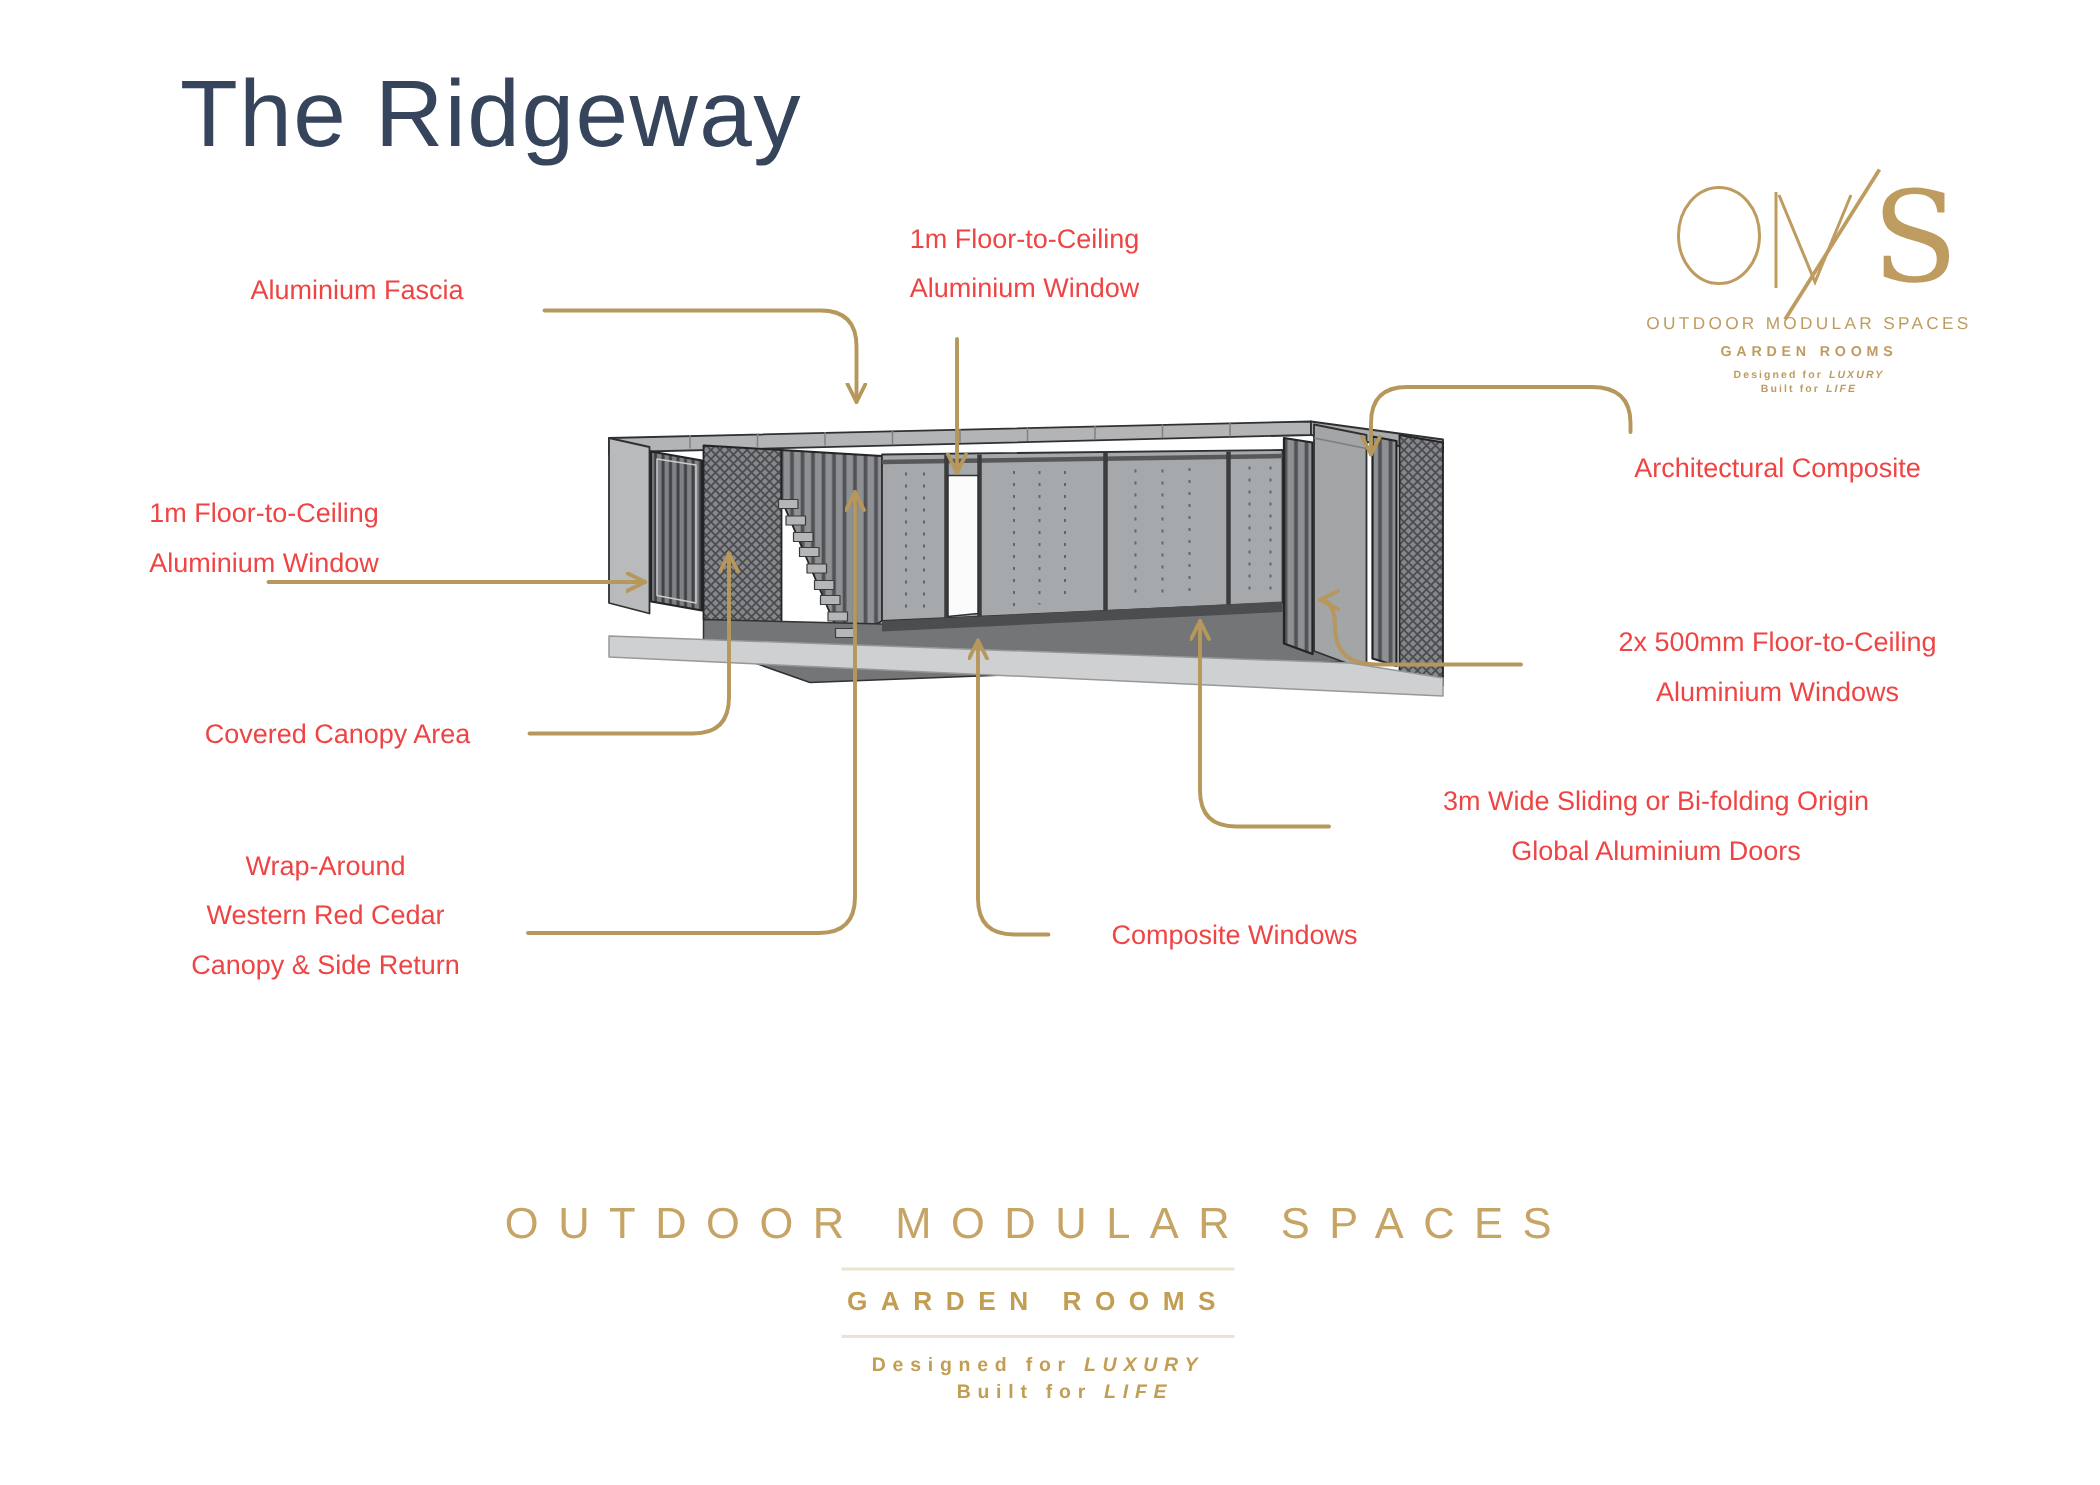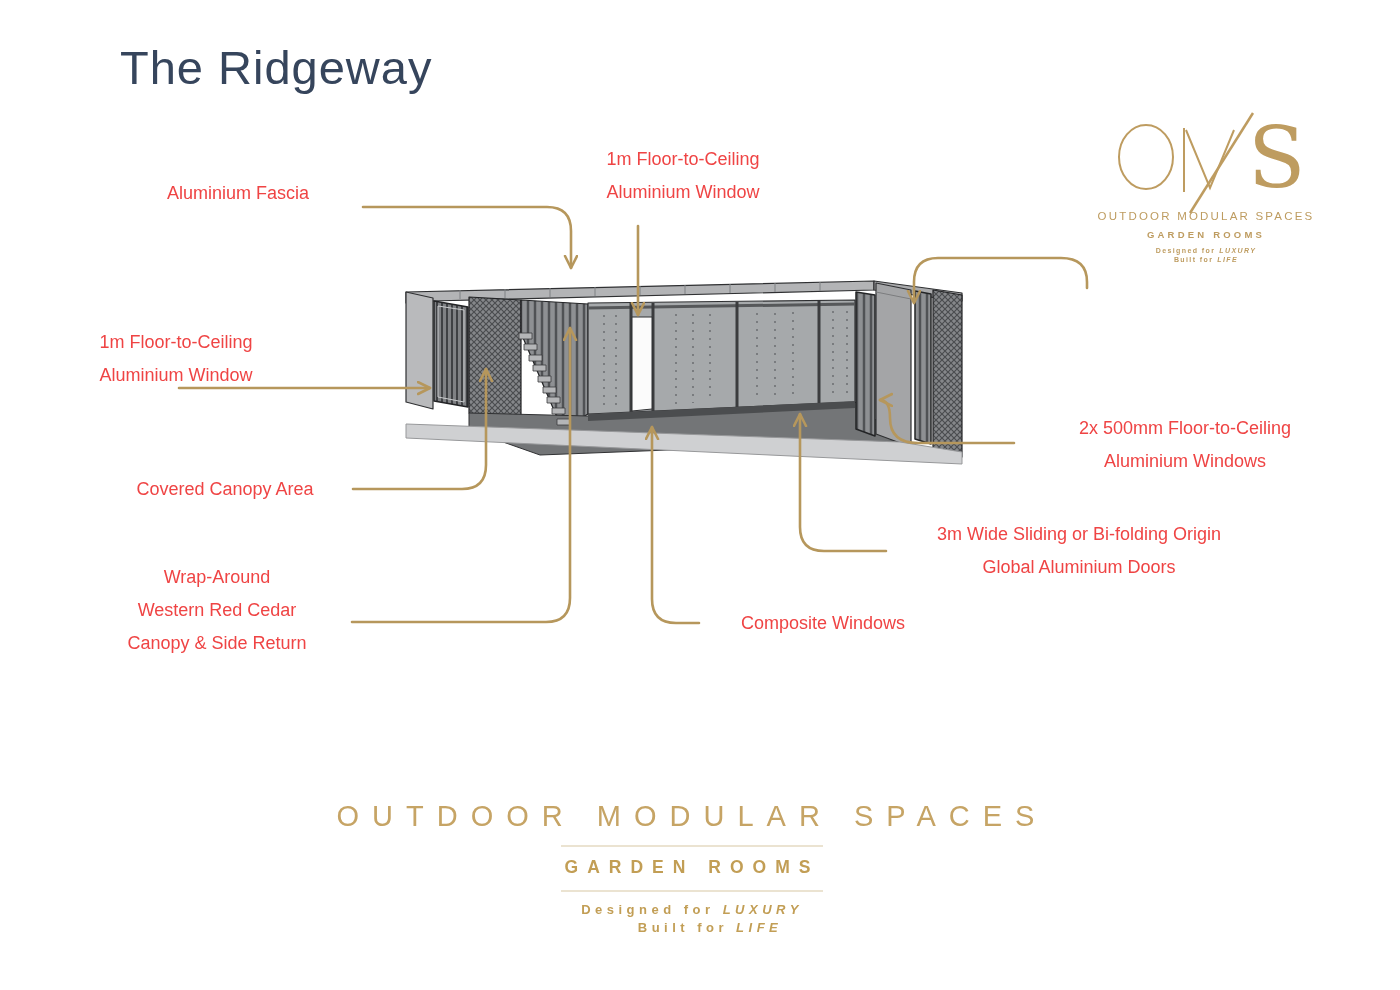--- a/index.html
+++ b/index.html
@@ -1,36 +1,36 @@
 <!DOCTYPE html>
 <html><head>
 <meta charset="utf-8">
 <style>
   html,body{margin:0;padding:0;background:#ffffff;}
   body{position:relative;width:1400px;height:990px;overflow:hidden;
        font-family:"Liberation Sans","DejaVu Sans",sans-serif;}
 
   
-  .page-title{position:absolute;left:120px;top:40px;font-size:47px;font-weight:300;
+  .page-title{position:absolute;left:120px;top:40px;font-size:63px;font-weight:300;
               color:#36455C;letter-spacing:1px;}
 
   
   svg.scene{position:absolute;left:0;top:0;width:1400px;height:990px;pointer-events:none;}
 
   
   .lbl{position:absolute;text-align:center;color:#ef4444;font-size:18px;
        line-height:33px;font-weight:400;}
   .lbl div{white-space:nowrap;}
   #lbl-fascia      {left:108px; top:177px; width:260px;}
   #lbl-window-top  {left:553px; top:143px; width:260px;}
   #lbl-window-left {left:36px;  top:326px; width:280px;}
   #lbl-canopy      {left:95px;  top:473px; width:260px;}
   #lbl-cedar       {left:77px;  top:561px; width:280px;}
   #lbl-decking     {left:693px; top:607px; width:260px;}
-  #lbl-doors       {left:849px; top:518px; width:460px;}
+  #lbl-doors       {left:874px; top:518px; width:460px;}
   #lbl-windows2    {left:1025px;top:412px; width:320px;}
   #lbl-cladding    {left:1035px;top:296px; width:300px;}
 
   
   .logo-mono{position:absolute;left:1110px;top:102px;width:200px;height:120px;}
   .logo-text{position:absolute;text-align:center;color:#BE9C60;}
   #logo-name{left:1088px;top:210px;width:236px;font-size:11.5px;letter-spacing:2.2px;}
   #logo-sub {left:1088px;top:229px;width:236px;font-size:9.5px;font-weight:bold;letter-spacing:3.2px;}
   #logo-tag1{left:1088px;top:247px;width:236px;font-size:7px;font-weight:bold;letter-spacing:1.4px;}
   #logo-tag2{left:1088px;top:256px;width:236px;font-size:7px;font-weight:bold;letter-spacing:1.4px;}
@@ -178,20 +178,21 @@
 </div>
 <div class="lbl" id="lbl-doors">
   <div>3m Wide Sliding or Bi-folding Origin</div>
   <div>Global Aluminium Doors</div>
 </div>
 <div class="lbl" id="lbl-windows2">
   <div>2x 500mm Floor-to-Ceiling</div>
   <div>Aluminium Windows</div>
 </div>
 <div class="lbl" id="lbl-cladding">
+  <div>Architectural Composite</div>
 </div>
 
 <svg class="logo-mono" viewBox="0 0 200 120">
   <ellipse cx="36" cy="55" rx="27" ry="32" fill="none" stroke="#BE9C60" stroke-width="2"></ellipse>
   <g stroke="#BE9C60" fill="none">
     <line x1="74" y1="26" x2="74" y2="90" stroke-width="2"></line>
     <polyline points="76,28 100,86 124,28" stroke-width="2"></polyline>
     <line x1="143" y1="11" x2="80" y2="111" stroke-width="2.5"></line>
   </g>
   <text x="138" y="85" font-family="DejaVu Serif, serif" font-size="84" fill="#BE9C60">S</text>

